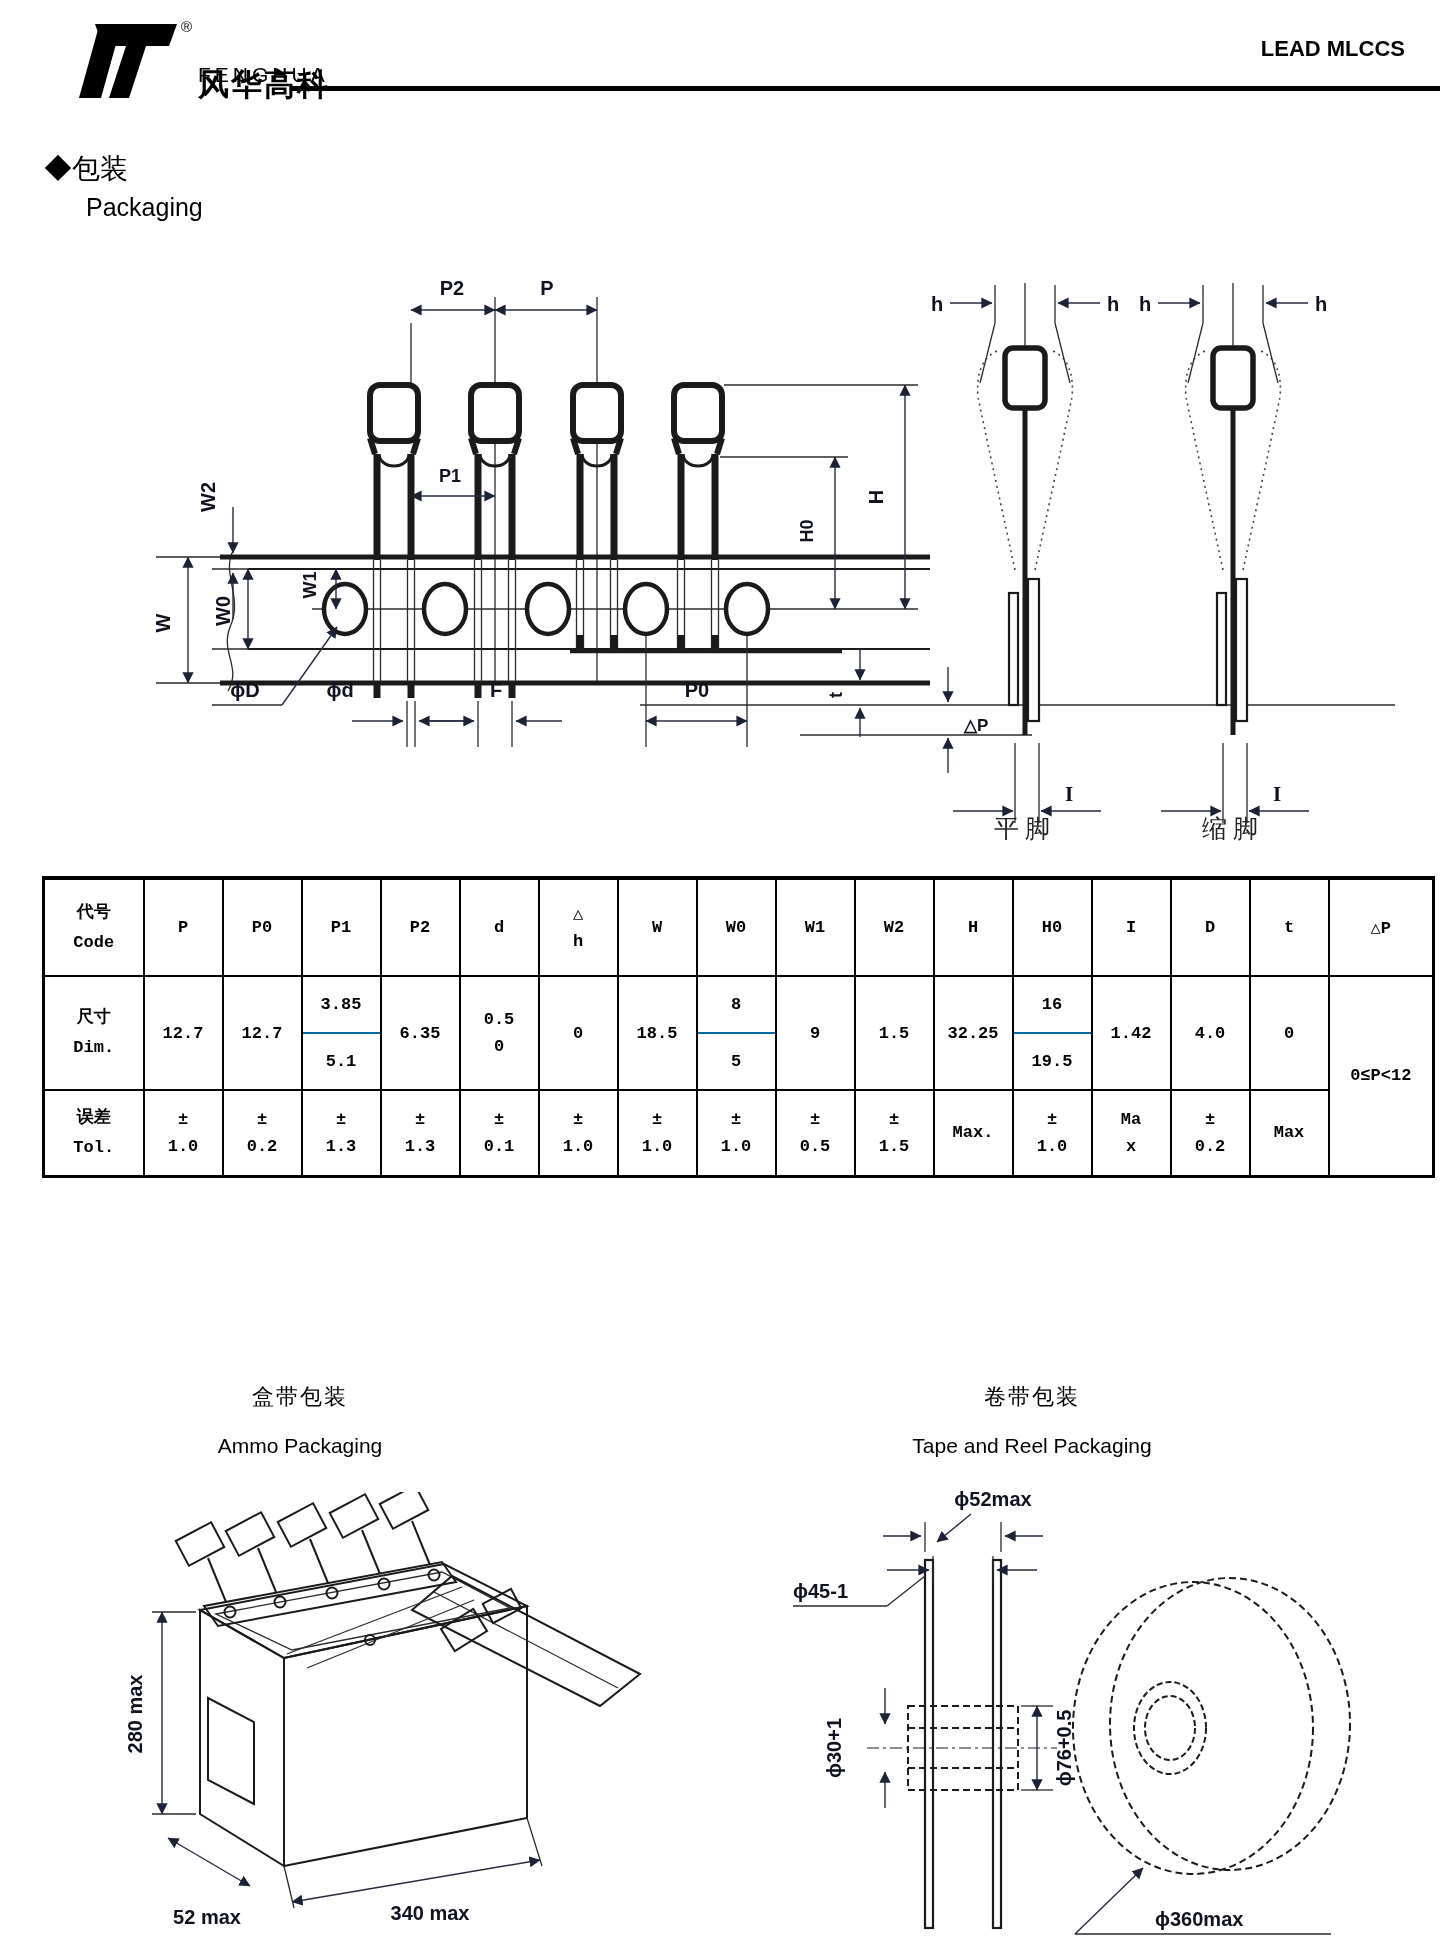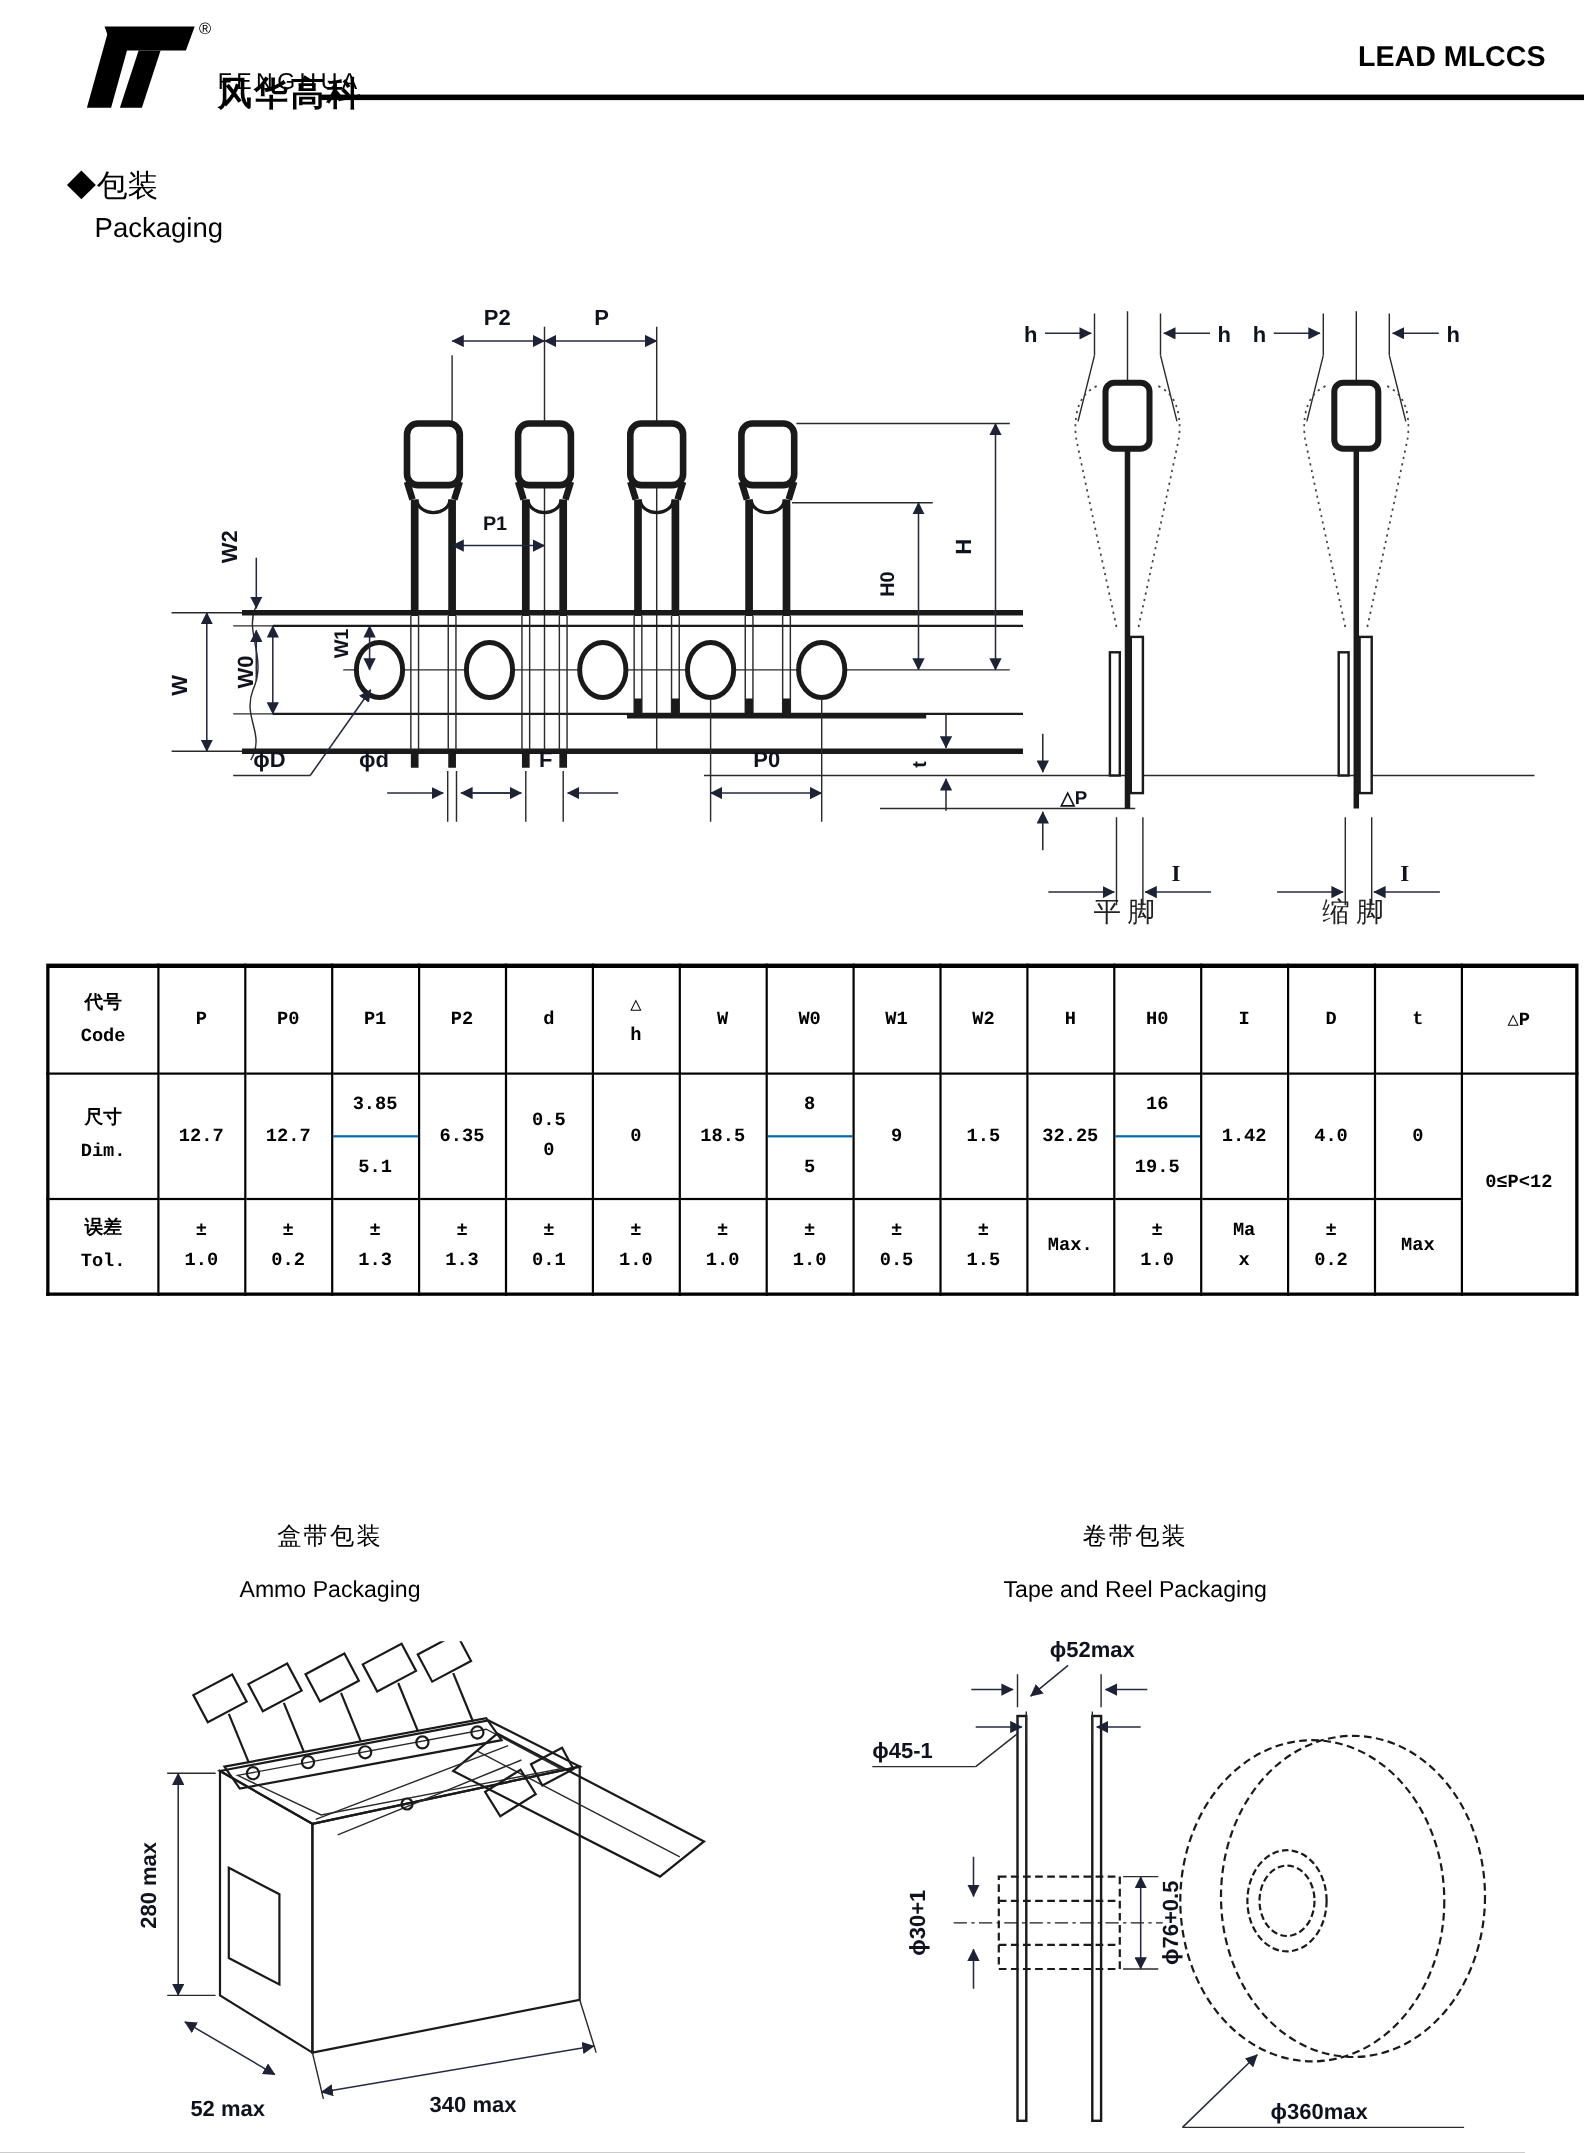--- a/index.html
+++ b/index.html
@@ -3,21 +3,21 @@
 <meta charset="utf-8">
 <style>
   html,body{margin:0;padding:0;background:#888;}
   .page{position:relative;width:1442px;height:1957px;background:#fff;margin:0 auto;
         font-family:"Liberation Sans",sans-serif;color:#000;overflow:hidden;}
   .abs{position:absolute;}
   
   .brand-cn{font-weight:bold;font-size:31px;letter-spacing:2px;line-height:34px;margin-top:42px;}
   .brand-en{font-weight:normal;font-size:21px;letter-spacing:4px;line-height:26px;}
   .reg{font-size:15px;}
-  .doc-title{font-weight:bold;font-size:26px;text-align:right;}
+  .doc-title{font-weight:bold;font-size:22px;text-align:right;}
   .hdr-rule{background:#000;}
   .sec-cn{font-size:28px;}
   .sec-en{font-size:25px;}
   
   .t7{stroke:#1a1a1a;stroke-width:7;fill:none;}
   .t6{stroke:#1a1a1a;stroke-width:6;fill:none;}
   .t55{stroke:#1a1a1a;stroke-width:5.5;fill:none;}
   .t5{stroke:#1a1a1a;stroke-width:5;fill:none;}
   .t45{stroke:#1a1a1a;stroke-width:4.5;fill:none;}
   .t3{stroke:#1a1a1a;stroke-width:3;fill:none;}
@@ -60,21 +60,21 @@
     <polygon points="20,4 102,4 94,26 28,26" fill="#000"></polygon>
     <polygon points="4,78 24,6 46,6 26,78" fill="#000"></polygon>
     <polygon points="34,78 51,26 71,26 54,78" fill="#000"></polygon>
   </svg>
   <div class="abs reg" style="left:181px;top:18px">®</div>
   <div class="abs brand-cn" style="left:198px;top:26px">风华高科</div>
   <div class="abs brand-en" style="left:198px;top:62px">FENGHUA</div>
   <div class="abs doc-title" style="left:1100px;top:36px;width:305px">LEAD MLCCS</div>
   <div class="abs hdr-rule" style="left:292px;top:86px;width:1148px;height:5px"></div>
 
-  <div class="abs sec-cn" style="left:60px;top:150px">◆包装</div>
+  <div class="abs sec-cn" style="left:44px;top:150px">◆包装</div>
   <div class="abs sec-en" style="left:86px;top:193px">Packaging</div>
 
   <svg class="abs" style="left:100px;top:235px" width="1342" height="620" viewBox="0 0 1342 620">
     <defs>
       <marker id="ar" viewBox="0 0 10 10" refX="9.5" refY="5" markerWidth="8" markerHeight="8" orient="auto-start-reverse">
           <path d="M0,0L10,5L0,10z" fill="#1e2235"></path>
         </marker>
       <g id="capA">
         <line x1="-17" y1="219" x2="-17" y2="325" class="t7"></line>
         <line x1="17" y1="219" x2="17" y2="325" class="t7"></line>

